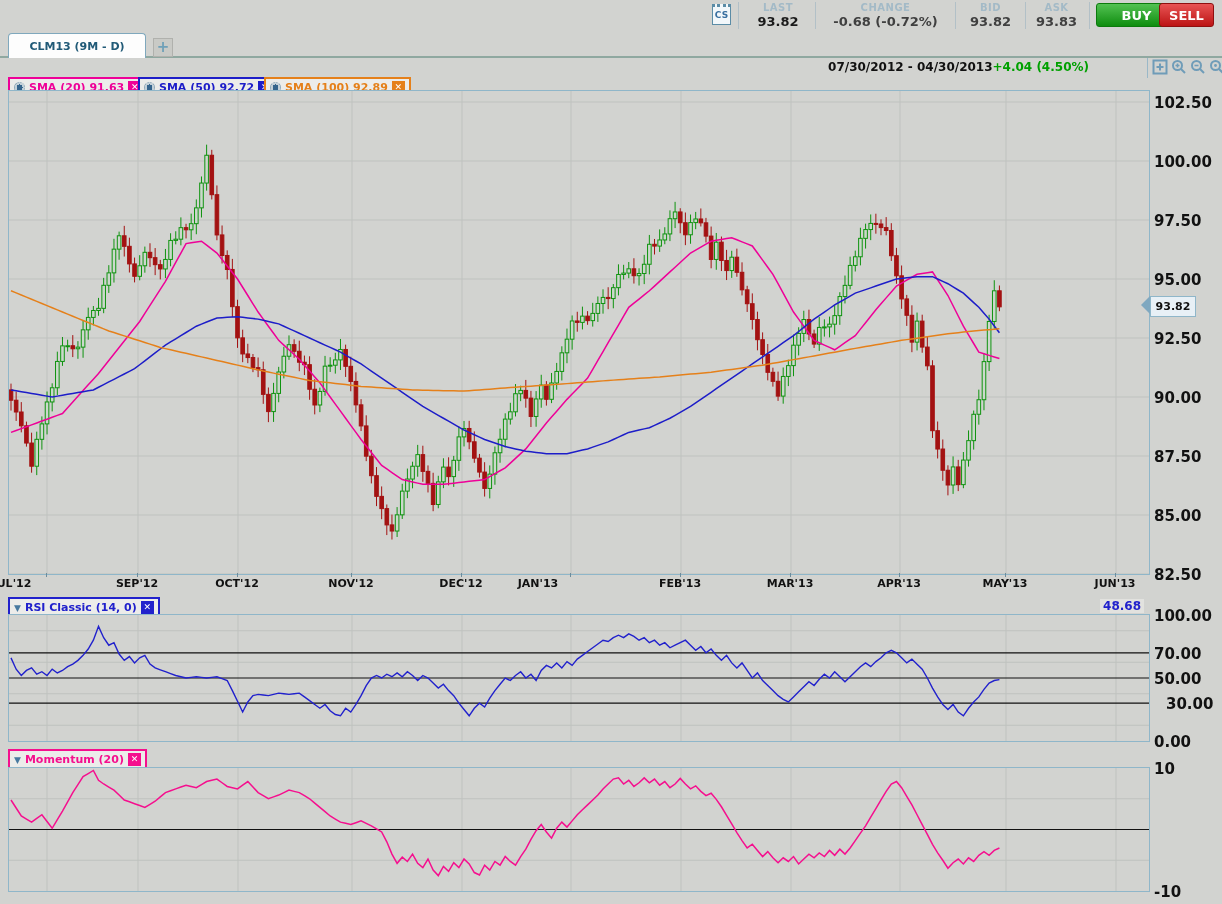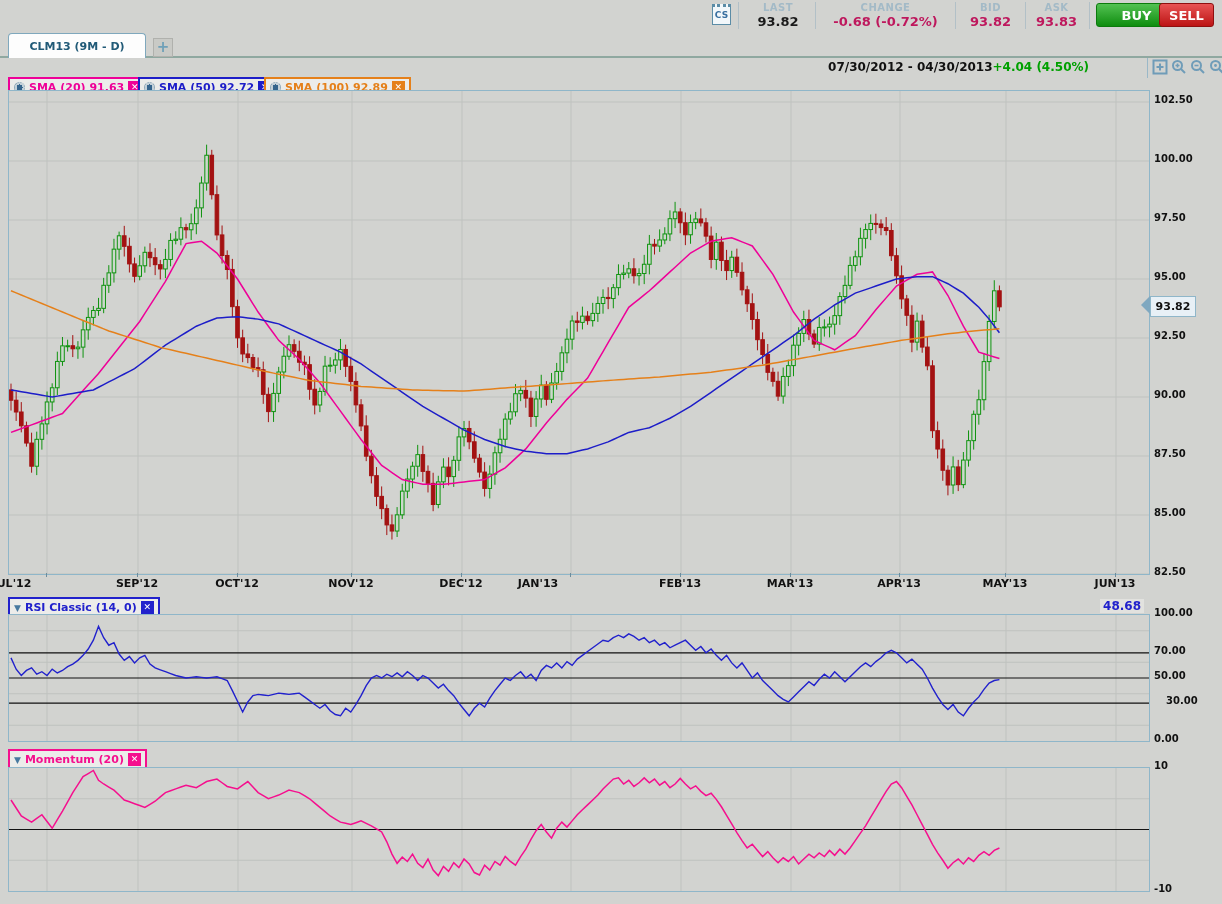--- a/index.html
+++ b/index.html
@@ -4,40 +4,40 @@
 <style>
   html,body{margin:0;padding:0;background:#d2d3d0;font-family:"DejaVu Sans",sans-serif;}
   #app{position:relative;width:1222px;height:904px;background:#d2d3d0;overflow:hidden;}
   
   .title{position:absolute;left:8px;top:4px;font-family:"Liberation Sans",sans-serif;font-size:17px;color:#1b1b1b;}
   .cs-icon{position:absolute;left:712px;top:4px;width:19px;height:21px;background:#f2f7fa;border:1px solid #5b8ca6;border-top:3px dotted #5b8ca6;color:#3a70a0;font-size:9px;font-weight:bold;text-align:center;line-height:17px;box-sizing:border-box;}
   .hsep{position:absolute;top:2px;width:1px;height:27px;background:#b2c0c7;}
   .quote{position:absolute;top:2px;text-align:center;}
   .quote .ql{font-size:10px;font-weight:bold;color:#a3bac7;letter-spacing:.5px;}
   .quote .qv{font-size:13px;font-weight:bold;margin-top:1px;}
-  .qv.dark{color:#1a1a1a;} .qv.red{color:#be185d;}
+  .qv.dark{color:#1a1a1a;} .qv.red{color:#404040;}
   .btn{position:absolute;top:3px;height:24px;border-radius:3px;color:#fff;font-weight:bold;font-size:13px;text-align:center;line-height:24px;cursor:pointer;box-sizing:border-box;}
   .buy{left:1096px;width:81px;background:linear-gradient(#53c253,#0f8d0f);border:1px solid #0c7a0c;}
   .sell{left:1159px;width:55px;background:linear-gradient(#e85454,#bc1414);border:1px solid #8f0f0f;}
   
   .tabline{position:absolute;left:0;top:56px;width:1222px;height:2px;background:#8fa8a0;}
   .tab{position:absolute;left:8px;top:33px;width:138px;height:25px;background:#fdfdfd;border:1px solid #7fa8bd;border-bottom:none;border-radius:4px 4px 0 0;color:#215a77;font-size:11px;font-weight:bold;text-align:center;line-height:25px;box-sizing:border-box;z-index:3;}
   .tab-plus{position:absolute;left:153px;top:38px;width:20px;height:19px;background:#c9cac6;border:1px solid #b0b1ad;color:#6fa0b8;font-size:15px;font-weight:bold;text-align:center;line-height:17px;box-sizing:border-box;z-index:3;}
   
   .range-row{position:absolute;top:60px;right:133px;display:flex;font-size:12px;font-weight:bold;}
   .range-date{color:#111;} .range-chg{color:#00a000;}
   .tool-sep{position:absolute;left:1147px;top:58px;width:1px;height:20px;background:#9ab8c8;}
   .tool-icons{position:absolute;left:1152px;top:59px;display:flex;gap:3px;}
   .tool-icons span{width:16px;height:16px;display:inline-block;cursor:pointer;}
   
   .plot{position:absolute;background:#d2d3d0;border:1px solid #8fb6c9;box-sizing:content-box;}
   #main-plot{left:8px;top:90px;width:1140px;height:483px;}
   #rsi-plot{left:8px;top:614px;width:1140px;height:126px;}
   #mom-plot{left:8px;top:767px;width:1140px;height:123px;}
-  .axis-label{position:absolute;left:1154px;width:62px;font-size:10px;font-weight:bold;color:#111;}
+  .axis-label{position:absolute;left:1154px;width:62px;font-size:15px;font-weight:bold;color:#111;}
   .x-label{position:absolute;width:60px;text-align:center;font-size:11px;font-weight:bold;color:#111;top:577px;}
   .x-tick{position:absolute;width:1px;height:4px;background:#6c8c9c;top:573px;}
   .marker{position:absolute;left:1150px;top:296px;width:44px;height:19px;background:#e8f0f6;border:1px solid #8fb6c9;font-size:11px;font-weight:bold;color:#111;text-align:center;line-height:19px;}
   .marker-arrow{position:absolute;left:1141px;top:296px;width:0;height:0;border-top:9px solid transparent;border-bottom:9px solid transparent;border-right:9px solid #7fa8c0;}
   
   .badge{position:absolute;height:17px;display:inline-flex;align-items:center;gap:4px;padding:0 4px;background:#ececea;border:2px solid #000;font-size:11px;font-weight:bold;cursor:pointer;}
   .badge .dot{width:11px;height:11px;border-radius:50%;background:radial-gradient(circle at 50% 50%,#35648c 0 3px,#c4d0d8 3px 5px,#8fa8b8 5px);}
   .badge .tri{font-size:9px;color:#4879a0;}
   .badge .x{width:13px;height:13px;color:#fff;font-size:9px;font-weight:bold;text-align:center;line-height:13px;cursor:pointer;}
   .val-badge{position:absolute;right:78px;font-size:12px;font-weight:bold;background:#e2e2df;padding:0 3px;}

